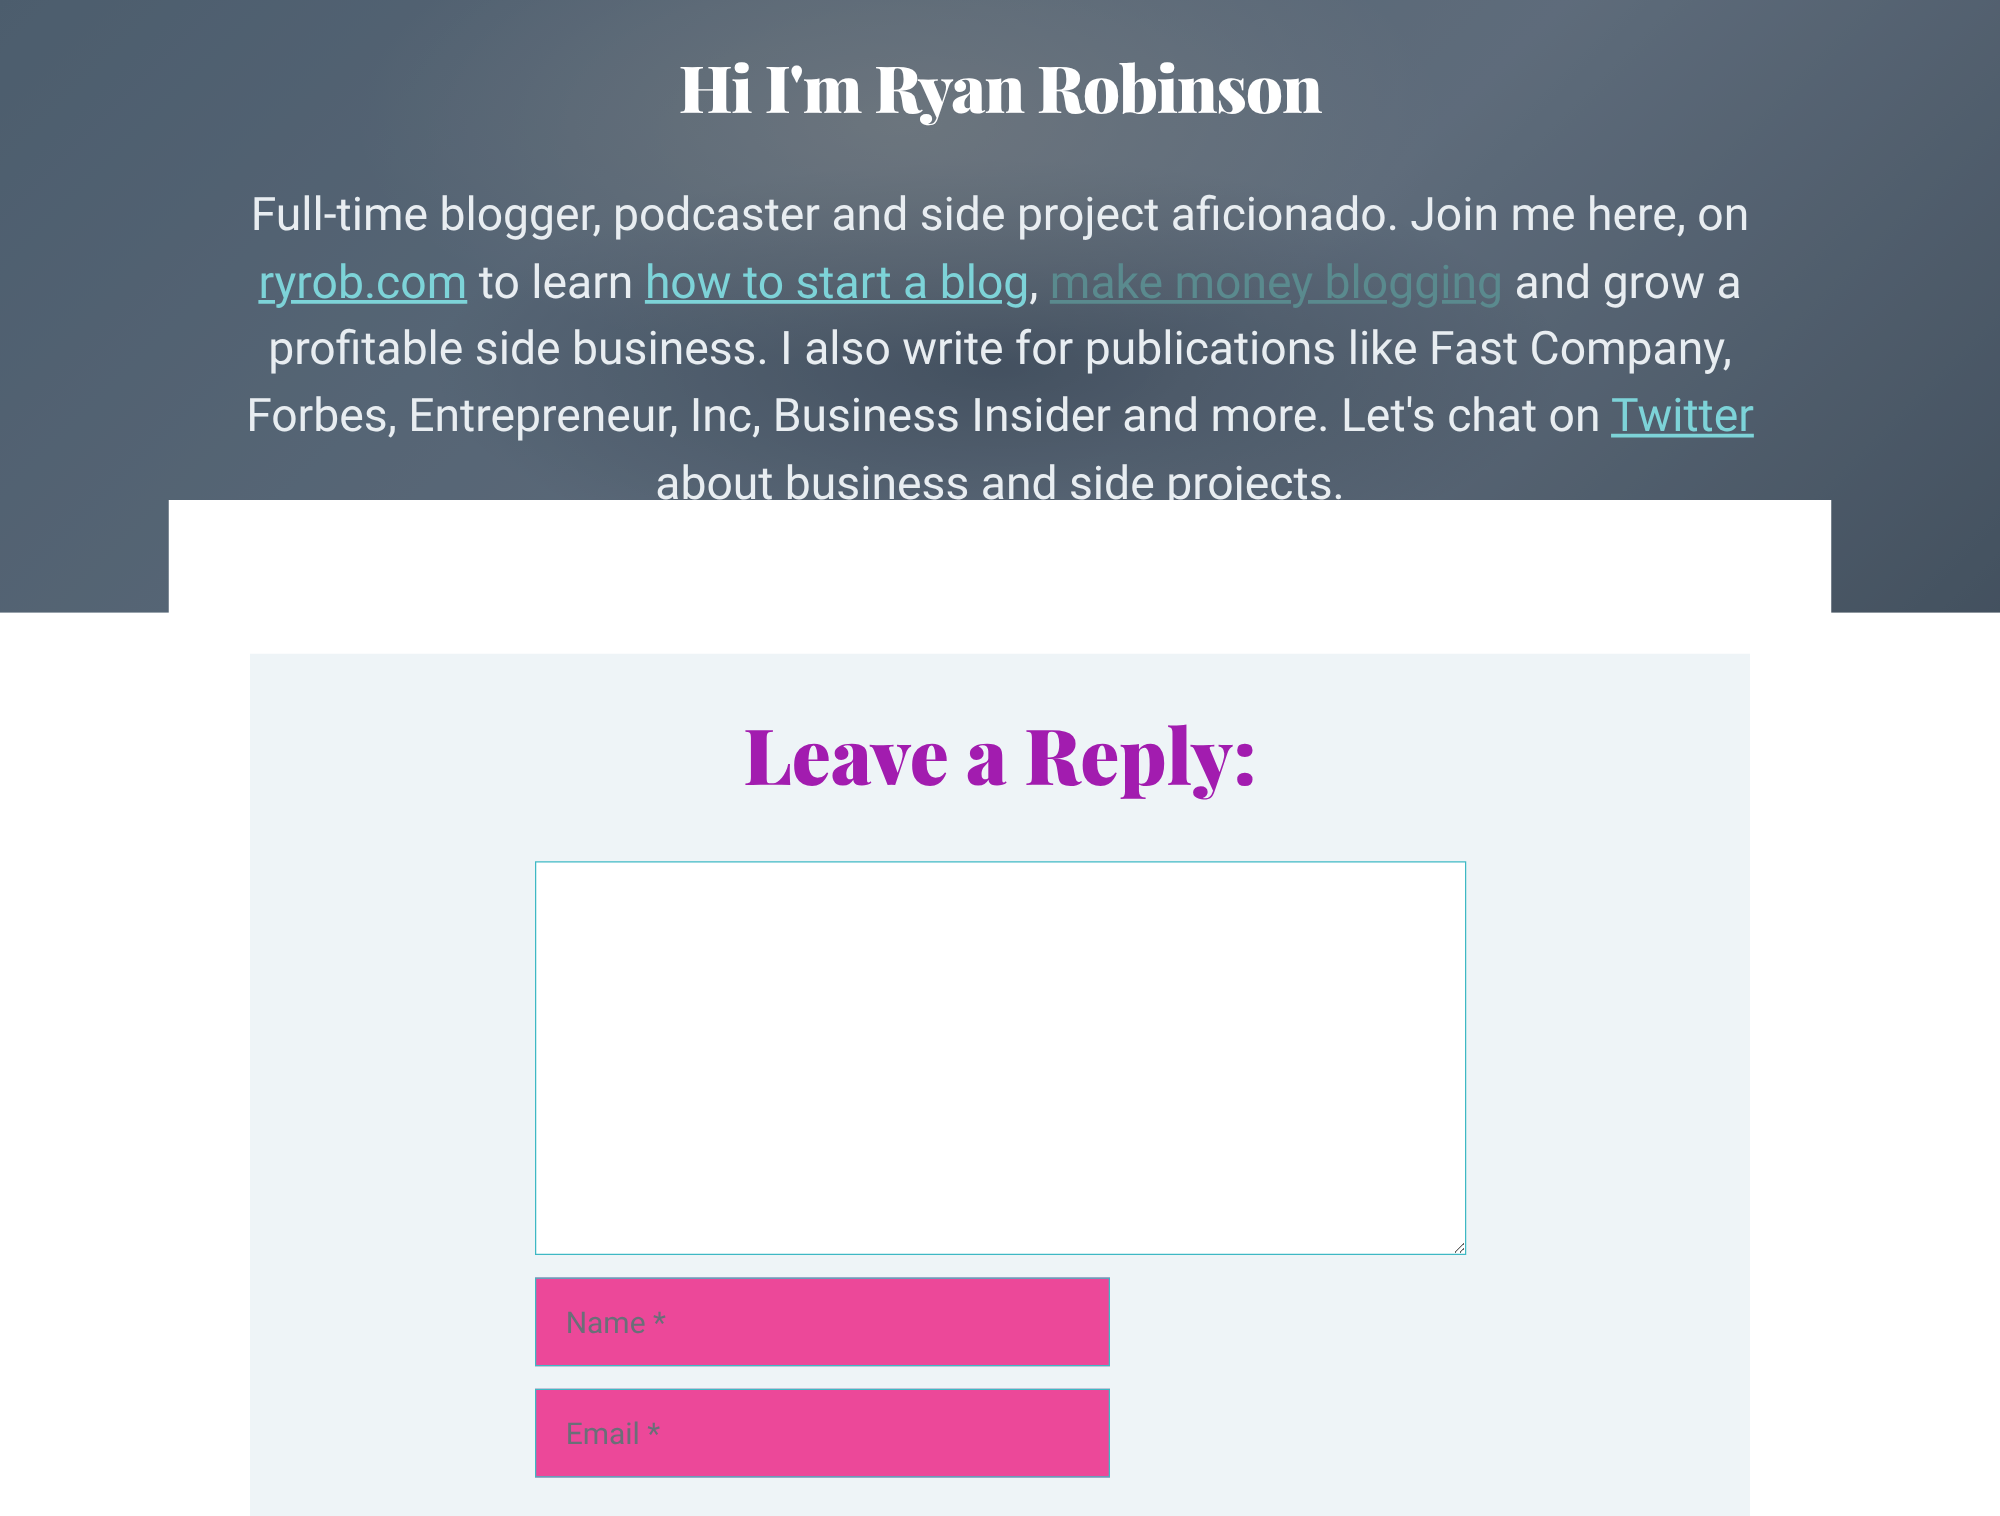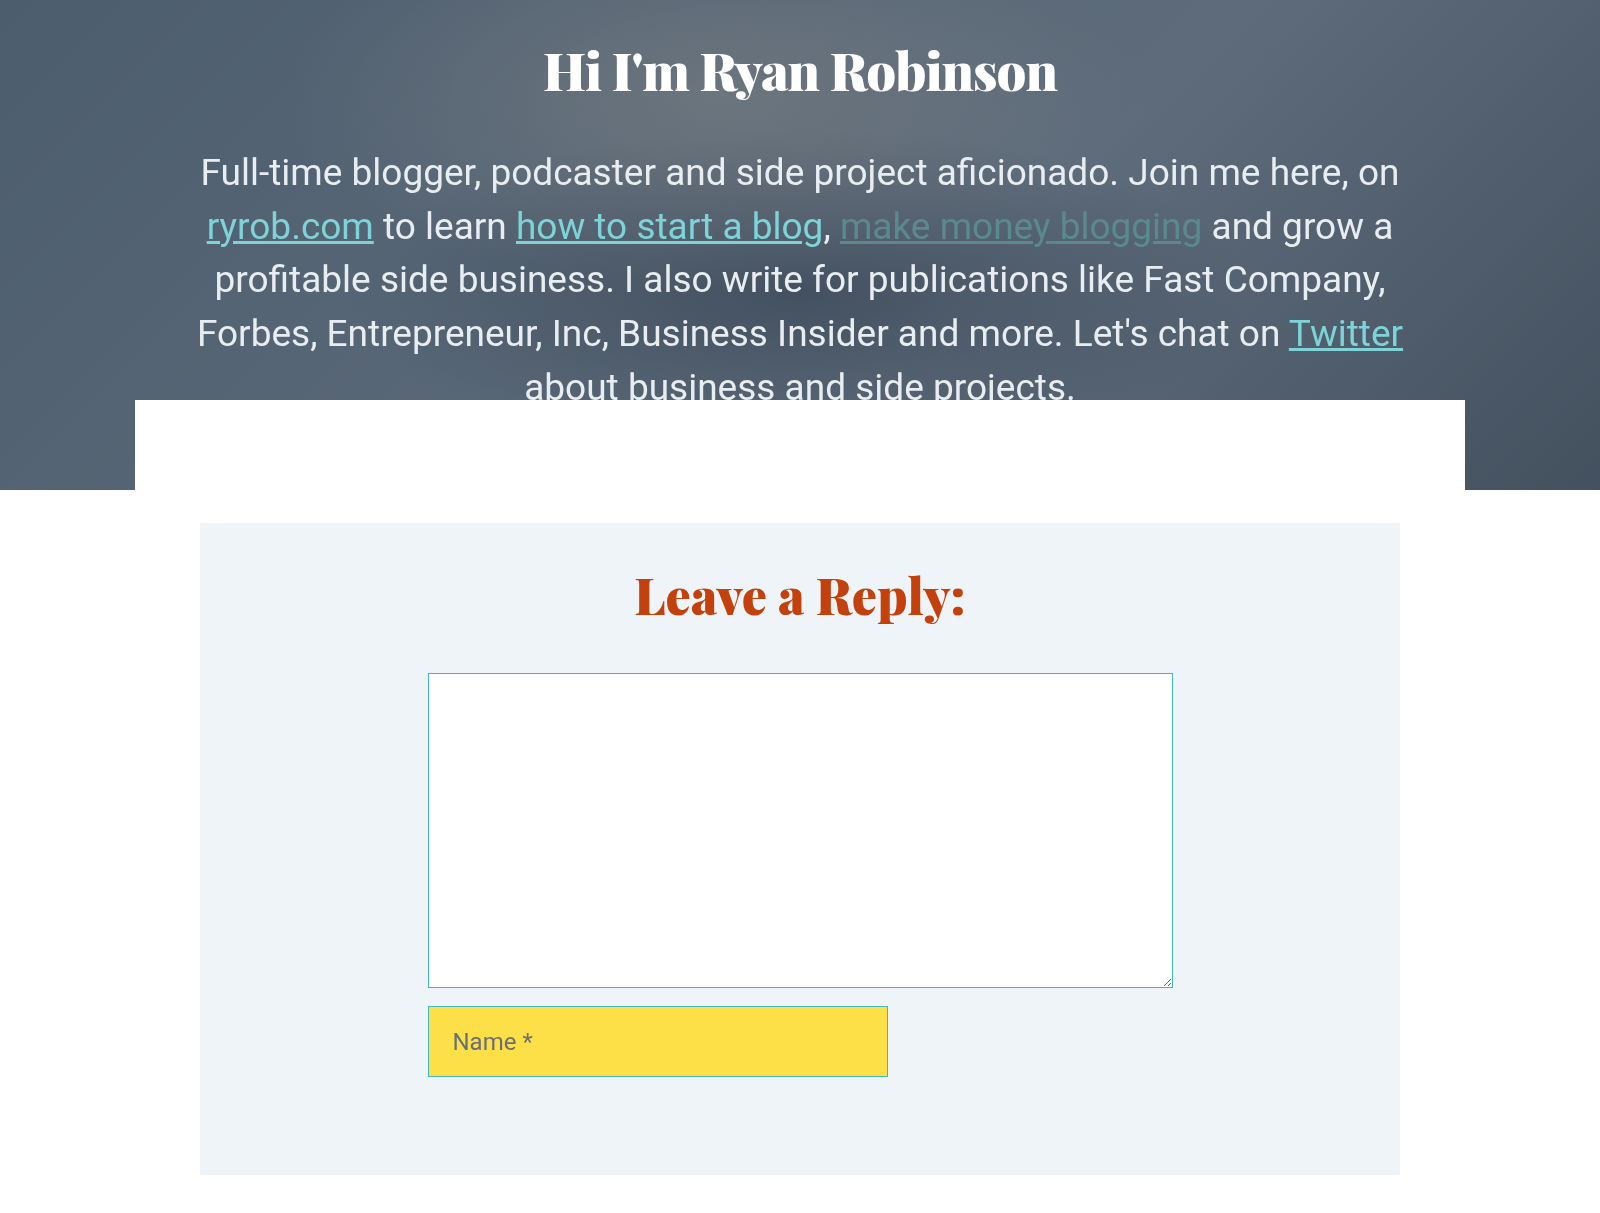--- a/index.html
+++ b/index.html
@@ -89,22 +89,22 @@
       width: 1200px;
       margin: 50px auto 0;
       background: #eef4f7;
       padding: 38px 0 80px;
       text-align: center;
     }
     
     .reply-title {
       font-family: "Playfair Display", Georgia, "Times New Roman", serif;
       font-weight: 900;
-      font-size: 50px;
-      color: #c2410c;
+      font-size: 62px;
+      color: #a21caf;
       margin-bottom: 45px;
       text-align: center;
     }
     
     .form-wrapper {
       width: 745px;
       margin: 0 auto;
       text-align: left;
     }
     
@@ -118,21 +118,21 @@
       font-family: inherit;
       resize: both;
       display: block;
       margin-bottom: 18px;
     }
     
     .input-field {
       width: 460px;
       height: 71px;
       border: 1px solid #3eb8c4;
-      background: #fde047;
+      background: #ec4899;
       font-size: 24px;
       padding: 0 24px;
       font-family: inherit;
       color: #1a1e28;
       display: block;
       margin-bottom: 18px;
     }
     
     .input-field::placeholder {
       color: #6a6f78;
@@ -151,16 +151,17 @@
 </div>
 
 <div class="conversation-card">
 
   <div class="reply-section">
     <h2 class="reply-title">Leave a Reply:</h2>
 
     <div class="form-wrapper">
       <textarea class="comment-textarea" style=""></textarea>
       <input type="text" class="input-field" placeholder="Name *" style="">
+      <input type="text" class="input-field" placeholder="Email *" style="">
 
     </div>
   </div>
 </div>
 
 </body></html>

